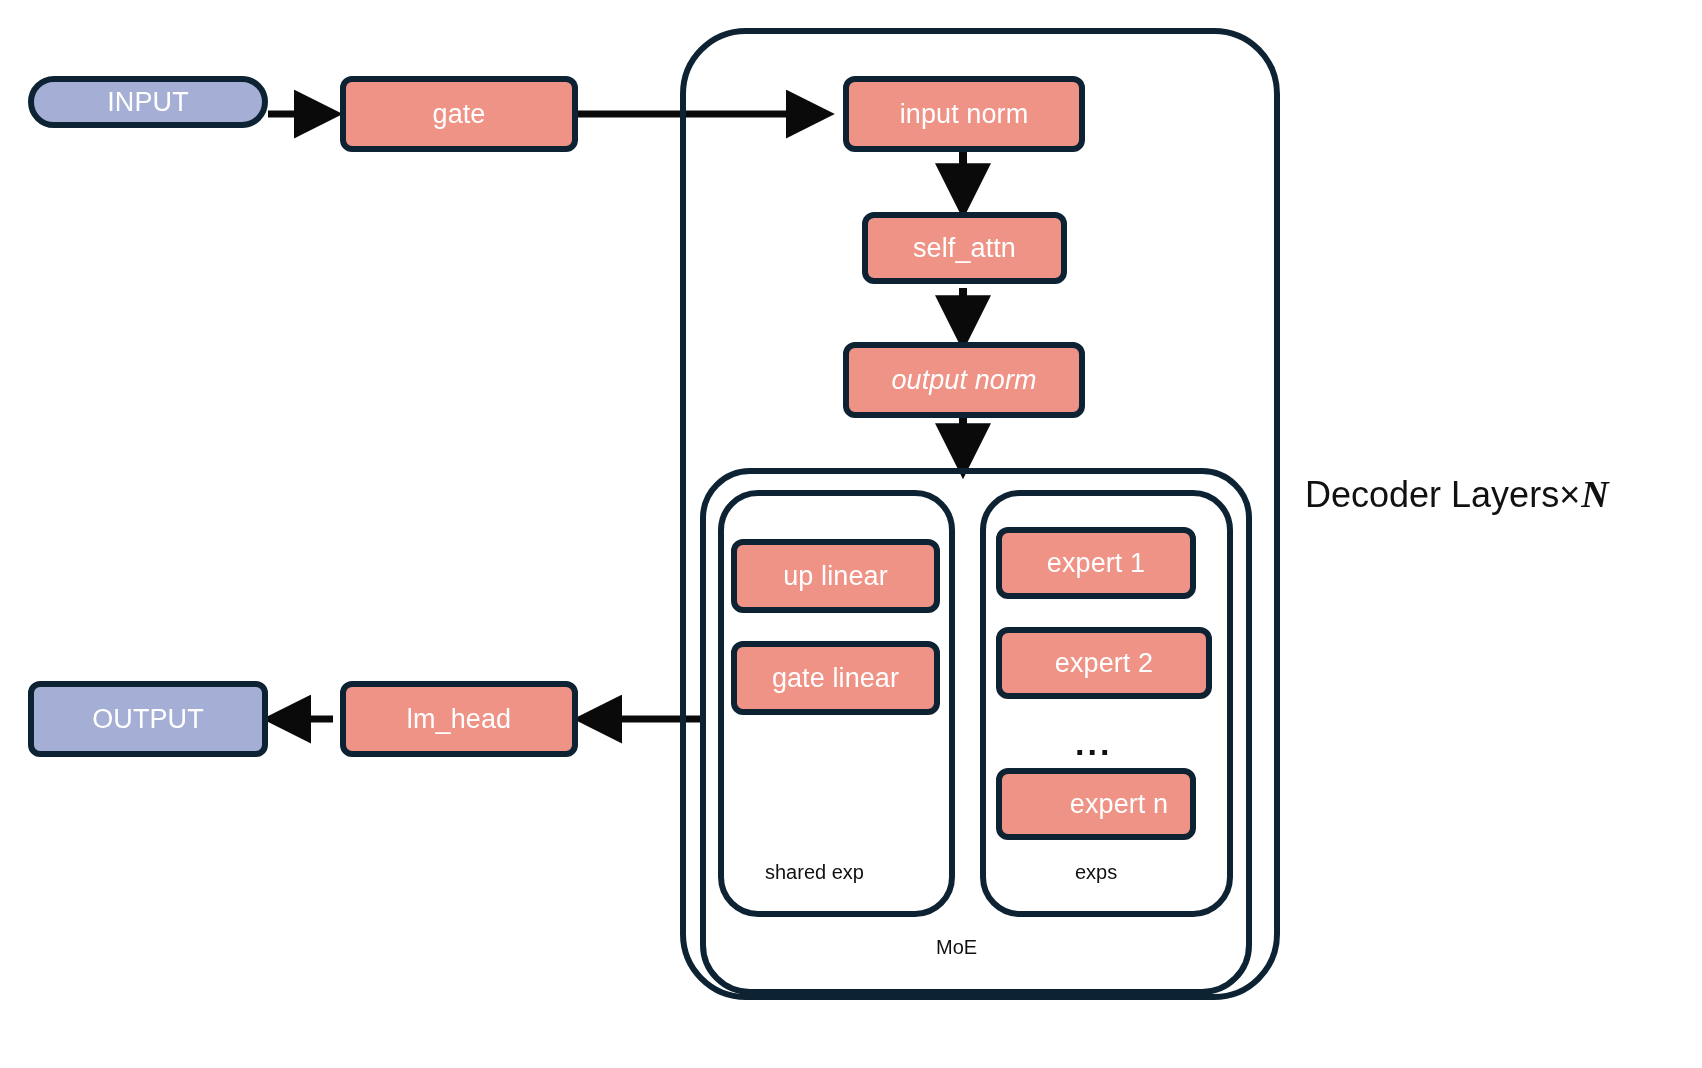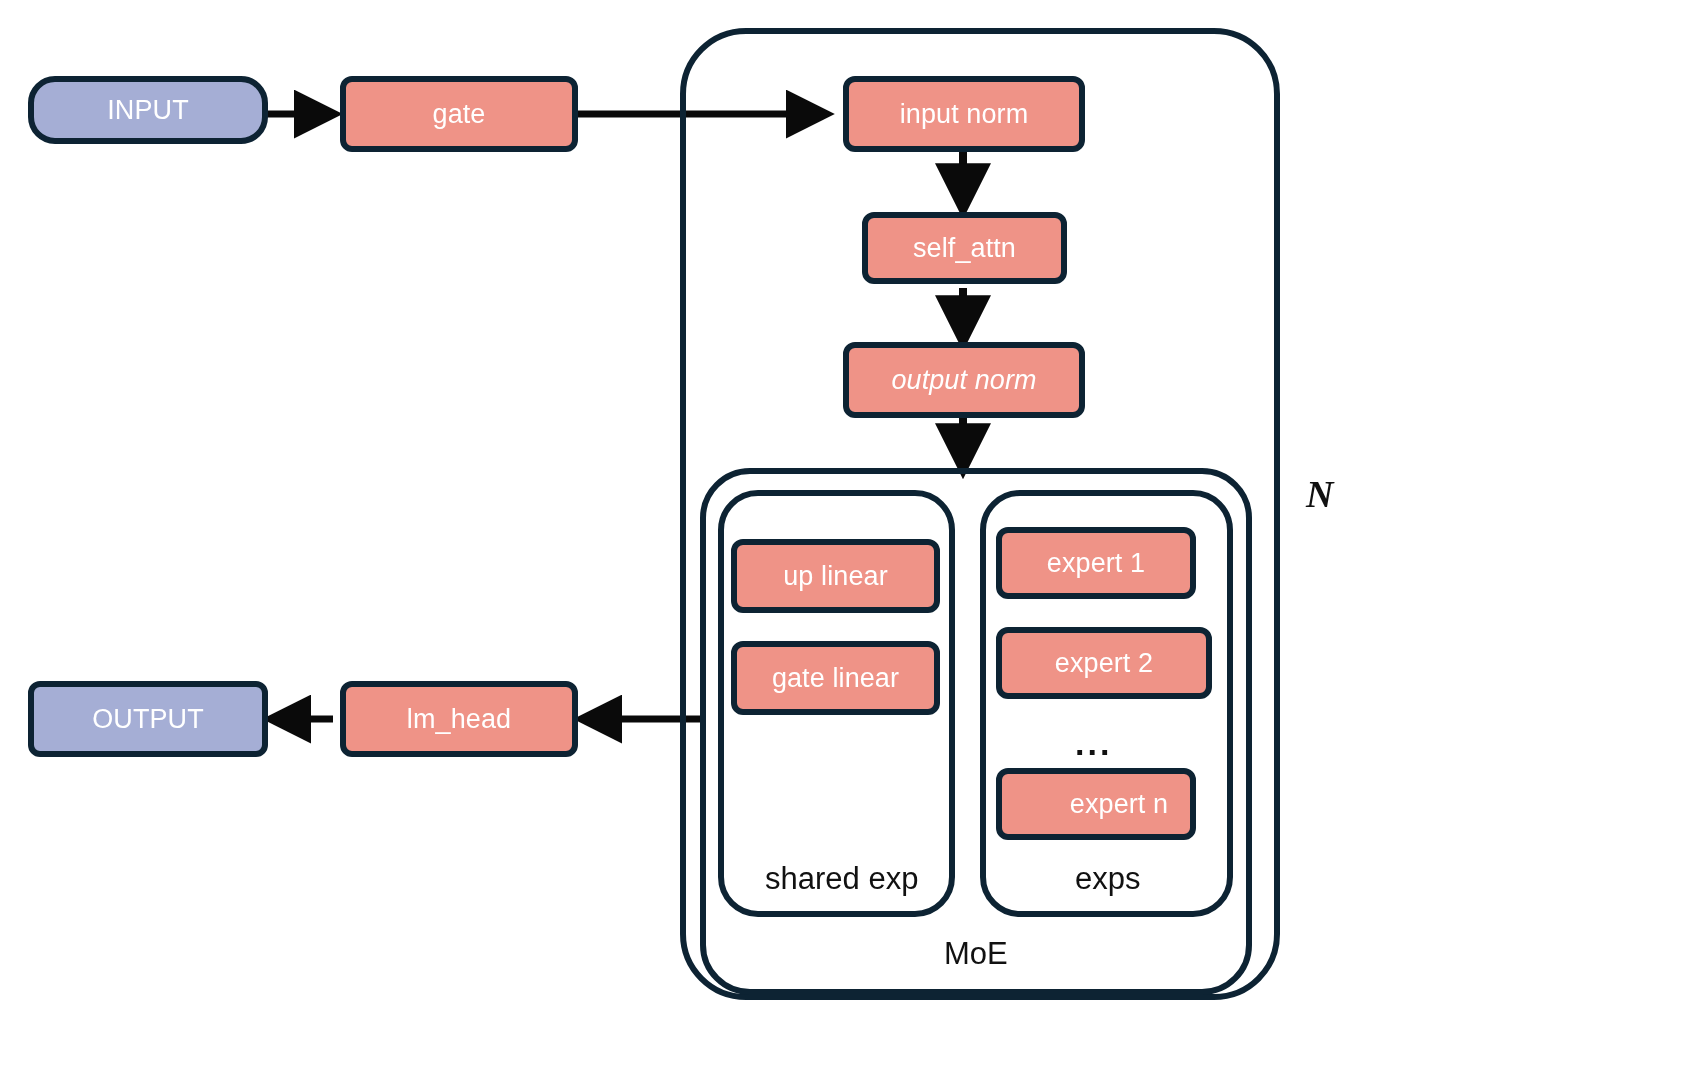--- a/index.html
+++ b/index.html
@@ -27,21 +27,21 @@
   .group{
     position:absolute;
     box-sizing:border-box;
     border:6px solid #0d2333;
     background:transparent;
     z-index:2;
   }
   .group-label{
     position:absolute;
     color:#111111;
-    font-size:31px;
+    font-size:20px;
     font-family:"Liberation Sans",sans-serif;
     white-space:nowrap;
     z-index:6;
   }
   .plain-text{
     position:absolute;
     color:#111111;
     white-space:nowrap;
     z-index:6;
   }
@@ -92,33 +92,34 @@
     <line x1="963" y1="414" x2="963" y2="468" stroke="#0a0a0a" stroke-width="8" marker-end="url(#arrowhead)"></line>
 
     <line x1="700" y1="719" x2="583" y2="719" stroke="#0a0a0a" stroke-width="7" marker-end="url(#arrowhead)"></line>
 
     <line x1="333" y1="719" x2="272" y2="719" stroke="#0a0a0a" stroke-width="7" marker-end="url(#arrowhead)"></line>
   </svg>
 
   <div class="group" id="decoder-box" style="left:680px;top:28px;width:600px;height:972px;border-radius:66px;"></div>
 
   <div class="plain-text" id="decoder-caption" style="left:1305px;top:494px;transform:translateY(-50%);">
+    <span>Decoder Layers×</span>
       <span class="var">N</span>
   </div>
 
   <div class="group" id="moe-box" style="left:700px;top:468px;width:552px;height:527px;border-radius:50px;"></div>
-  <div class="group-label" style="left:936px;top:936px;margin-left:8px;">MoE</div>
+  <div class="group-label" style="left:936px;top:936px;">MoE</div>
 
   <div class="group" id="shared-exp-box" style="left:718px;top:490px;width:237px;height:427px;border-radius:40px;"></div>
   <div class="group-label" style="left:765px;top:861px;">shared exp</div>
 
   <div class="group" id="exps-box" style="left:980px;top:490px;width:253px;height:427px;border-radius:40px;"></div>
   <div class="group-label" style="left:1075px;top:861px;">exps</div>
 
-  <div class="node blue" style="left:28px;top:76px;width:240px;height:68px;border-radius:27px;">INPUT</div>
+  <div class="node blue" style="left:28px;top:76px;width:240px;height:52px;border-radius:27px;">INPUT</div>
 
   <div class="node salmon" style="left:340px;top:76px;width:238px;height:76px;">gate</div>
 
   <div class="node salmon" style="left:843px;top:76px;width:242px;height:76px;text-align:center;">input norm</div>
 
   <div class="node salmon" style="left:862px;top:212px;width:205px;height:72px;">self_attn</div>
 
   <div class="node salmon" style="left:843px;top:342px;width:242px;height:76px;font-style:italic;">output norm</div>
 
   <div class="node salmon" style="left:731px;top:539px;width:209px;height:74px;">up linear</div>

